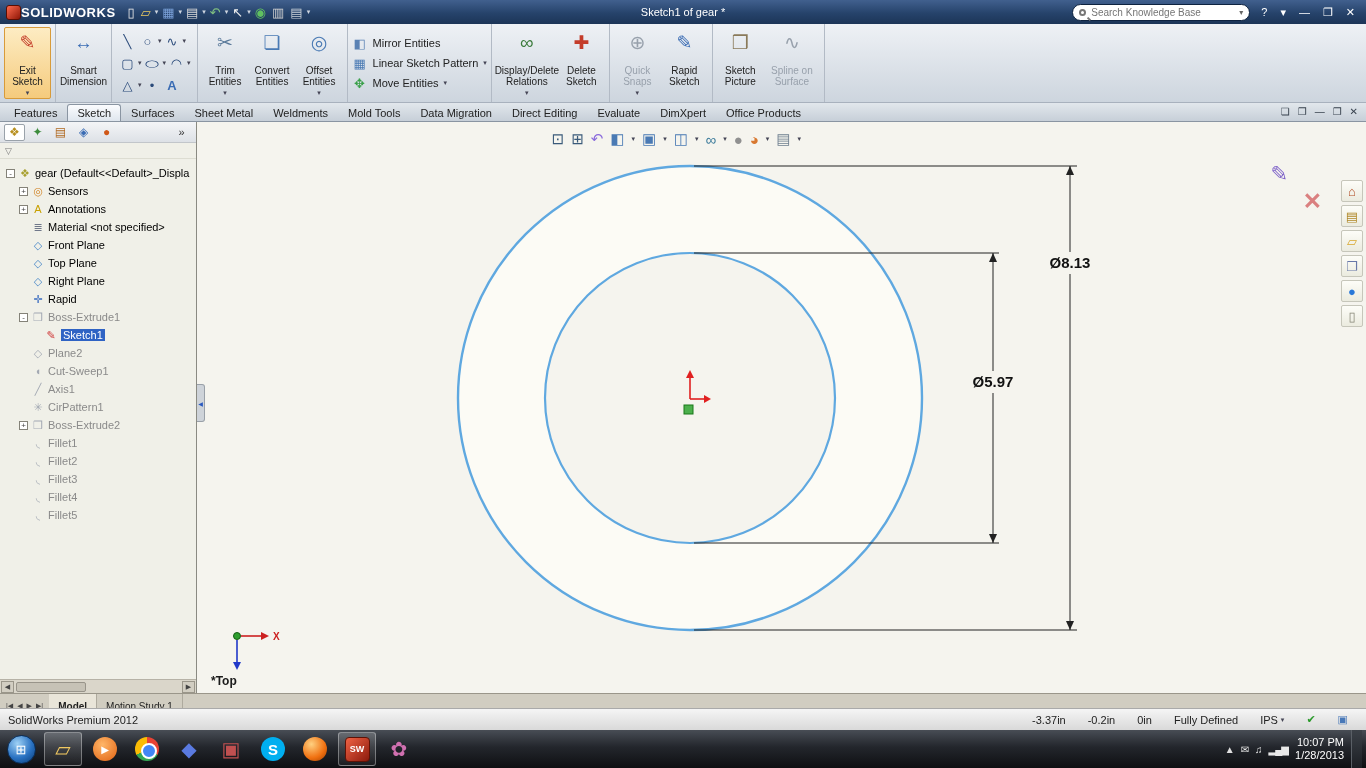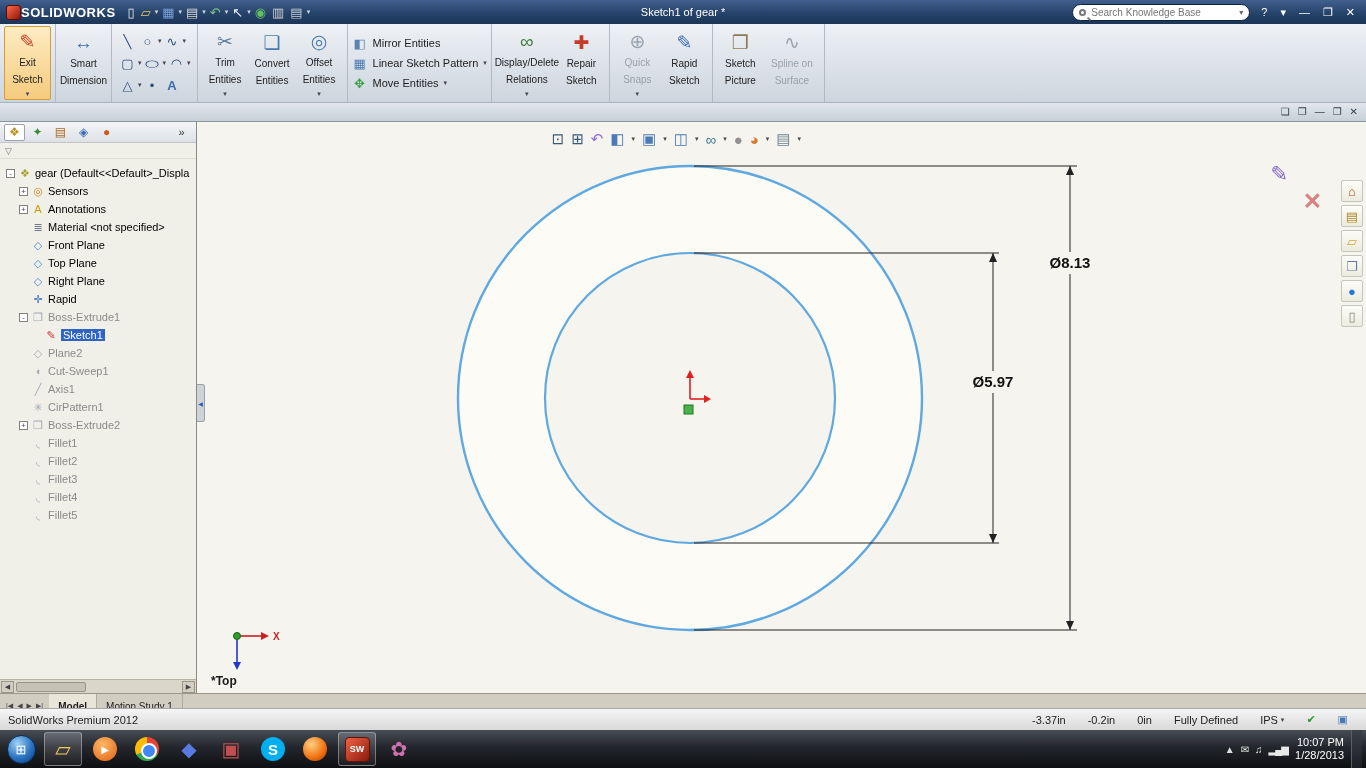--- a/index.html
+++ b/index.html
@@ -27,21 +27,21 @@
   .wicon{font-size:11px;color:#fff;padding:0 5px;}
 
   
   .ribbon{position:absolute;left:0;top:24px;width:1366px;height:79px;
     background:linear-gradient(#eef1f5,#d3dae2 70%,#c6cf d9);background:linear-gradient(#eef1f5,#cdd5de);
     display:flex;align-items:stretch;border-bottom:1px solid #a8b1bd;}
   .rgroup{display:flex;align-items:center;padding:2px 4px;border-right:1px solid #b2bac5;}
   .bigbtn{width:47px;min-height:72px;display:flex;flex-direction:column;align-items:center;justify-content:flex-start;
     padding:3px 1px 1px;border:1px solid transparent;border-radius:2px;color:#222;cursor:default;}
   .bigbtn .bicon{font-size:19px;height:24px;line-height:24px;}
-  .blabel{font-size:10px;line-height:17px;text-align:center;}
+  .blabel{font-size:10px;line-height:11px;text-align:center;margin-top:10px;}
   .bdd{font-size:7px;color:#445;margin-top:2px;}
   .bigbtn.selected{background:linear-gradient(#fdecc3,#f5cb7d);border-color:#d89b3a;}
   .bigbtn.disabled,.bigbtn.disabled .bicon{color:#98a1ac;}
   #sketchgrid{display:flex;flex-direction:column;justify-content:center;gap:4px;padding:0 2px;}
   .sgrow{display:flex;align-items:center;gap:1px;}
   .sgicon{width:19px;height:18px;font-size:13px;color:#2a4a7a;display:flex;align-items:center;justify-content:center;}
   .squish{transform:scaleY(.55);}
   .stackgroup{flex-direction:column;align-items:flex-start;justify-content:center;gap:5px;}
   .stackbtn{display:flex;align-items:center;gap:5px;font-size:11px;color:#222;}
   .sicon{width:16px;font-size:13px;text-align:center;}
@@ -264,21 +264,21 @@
     </div>
   </div>
   <div class="rgroup" data-name="ribbon-group-relations">
     <div class="bigbtn" style="width:62px" data-name="display-delete-relations-button">
       <span class="bicon" data-name="display-delete-relations-icon">∞</span>
       <span class="blabel" data-name="display-delete-relations-label">Display/Delete Relations</span>
       <span class="bdd" data-name="display-delete-relations-dropdown">▾</span>
     </div>
     <div class="bigbtn" data-name="repair-sketch-button">
       <span class="bicon" data-name="repair-sketch-icon">✚</span>
-      <span class="blabel" data-name="repair-sketch-label">Repair Sketch</span>
+      <span class="blabel" data-name="repair-sketch-label">Delete Sketch</span>
     </div>
   </div>
   <div class="rgroup" data-name="ribbon-group-snaps">
     <div class="bigbtn disabled" data-name="quick-snaps-button">
       <span class="bicon" data-name="quick-snaps-icon">⊕</span>
       <span class="blabel" data-name="quick-snaps-label">Quick Snaps</span>
       <span class="bdd" data-name="quick-snaps-dropdown">▾</span>
     </div>
     <div class="bigbtn" data-name="rapid-sketch-button">
       <span class="bicon" data-name="rapid-sketch-icon">✎</span>
@@ -291,20 +291,33 @@
       <span class="blabel" data-name="sketch-picture-label">Sketch Picture</span>
     </div>
     <div class="bigbtn disabled" style="width:56px" data-name="spline-on-surface-button">
       <span class="bicon" data-name="spline-on-surface-icon">∿</span>
       <span class="blabel" data-name="spline-on-surface-label">Spline on Surface</span>
     </div>
   </div>
 </div>
 
 <div class="tabbar" data-name="commandmanager-tabbar">
+  <div id="tabs" style="display:flex;align-items:flex-end;" data-name="commandmanager-tabs">
+      <div class="tab" data-name="tab-features">Features</div>
+      <div class="tab active" data-name="tab-sketch">Sketch</div>
+      <div class="tab" data-name="tab-surfaces">Surfaces</div>
+      <div class="tab" data-name="tab-sheet-metal">Sheet Metal</div>
+      <div class="tab" data-name="tab-weldments">Weldments</div>
+      <div class="tab" data-name="tab-mold-tools">Mold Tools</div>
+      <div class="tab" data-name="tab-data-migration">Data Migration</div>
+      <div class="tab" data-name="tab-direct-editing">Direct Editing</div>
+      <div class="tab" data-name="tab-evaluate">Evaluate</div>
+      <div class="tab" data-name="tab-dimxpert">DimXpert</div>
+      <div class="tab" data-name="tab-office-products">Office Products</div>
+    </div>
   <div id="doccontrols" data-name="document-window-controls">
       <span class="dcicon" data-name="featuremanager-toggle-icon">❏</span>
       <span class="dcicon" data-name="pane-toggle-icon">❐</span>
       <span class="dcicon" data-name="doc-minimize-icon">—</span>
       <span class="dcicon" data-name="doc-restore-icon">❐</span>
       <span class="dcicon" data-name="doc-close-icon">✕</span>
     </div>
 </div>
 
 <div class="main" data-name="main-area">

